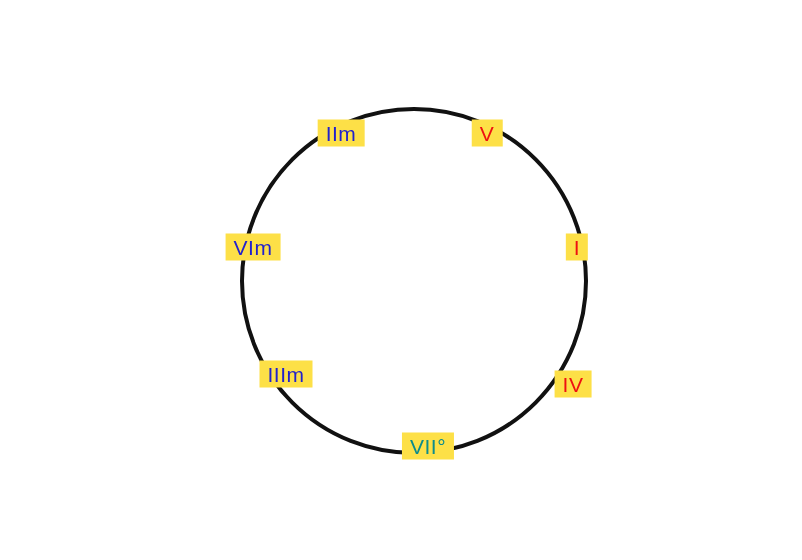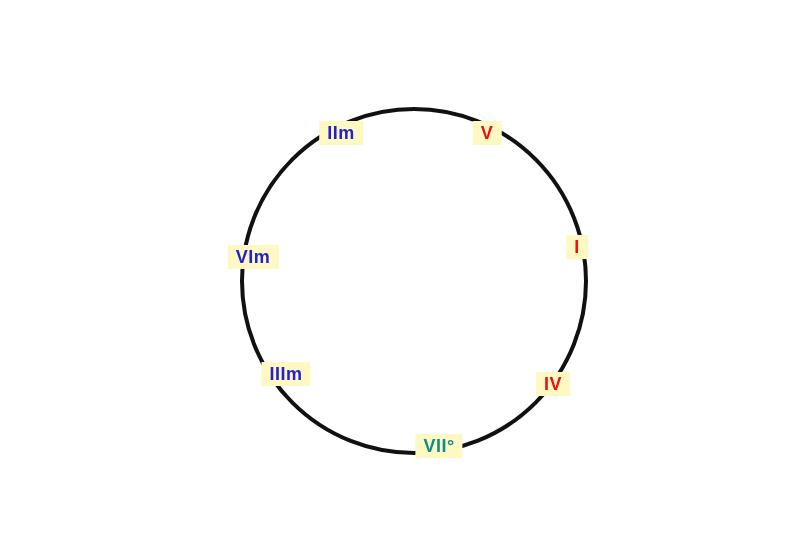--- a/index.html
+++ b/index.html
@@ -23,38 +23,38 @@
   #label-layer {
     position: absolute;
     left: 0;
     top: 0;
     width: 802px;
     height: 560px;
   }
   .chord-label {
     position: absolute;
     transform: translate(-50%, -50%);
-    background: #fef9c3;
+    background: #fde047;
     padding: 3px 8px;
-    font-weight: bold;
-    font-size: 18px;
+    font-weight: normal;
+    font-size: 21px;
     letter-spacing: 0.5px;
     line-height: 1;
     white-space: nowrap;
   }
 </style>
 </head>
 <body>
 
 <div id="page">
   <svg id="circle-svg" width="802" height="560">
     <circle fill="none" cx="414" cy="281" r="172" stroke="#111111" stroke-width="4"></circle>
   </svg>
   <div id="label-layer">
       <div class="chord-label" style="left: 487px; top: 133px; color: rgb(238, 17, 17);">V</div>
       <div class="chord-label" style="left: 577px; top: 247px; color: rgb(238, 17, 17);">I</div>
-      <div class="chord-label" style="left: 553px; top: 384px; color: rgb(238, 17, 17);">IV</div>
-      <div class="chord-label" style="left: 439px; top: 446px; color: rgb(13, 140, 140);">VII°</div>
+      <div class="chord-label" style="left: 573px; top: 384px; color: rgb(238, 17, 17);">IV</div>
+      <div class="chord-label" style="left: 428px; top: 446px; color: rgb(13, 140, 140);">VII°</div>
       <div class="chord-label" style="left: 286px; top: 374px; color: rgb(33, 33, 205);">IIIm</div>
-      <div class="chord-label" style="left: 253px; top: 257px; color: rgb(33, 33, 205); text-align: right;">VIm</div>
+      <div class="chord-label" style="left: 253px; top: 247px; color: rgb(33, 33, 205); text-align: right;">VIm</div>
       <div class="chord-label" style="left: 341px; top: 133px; color: rgb(33, 33, 205);">IIm</div>
     </div>
 </div>
 
 </body></html>

